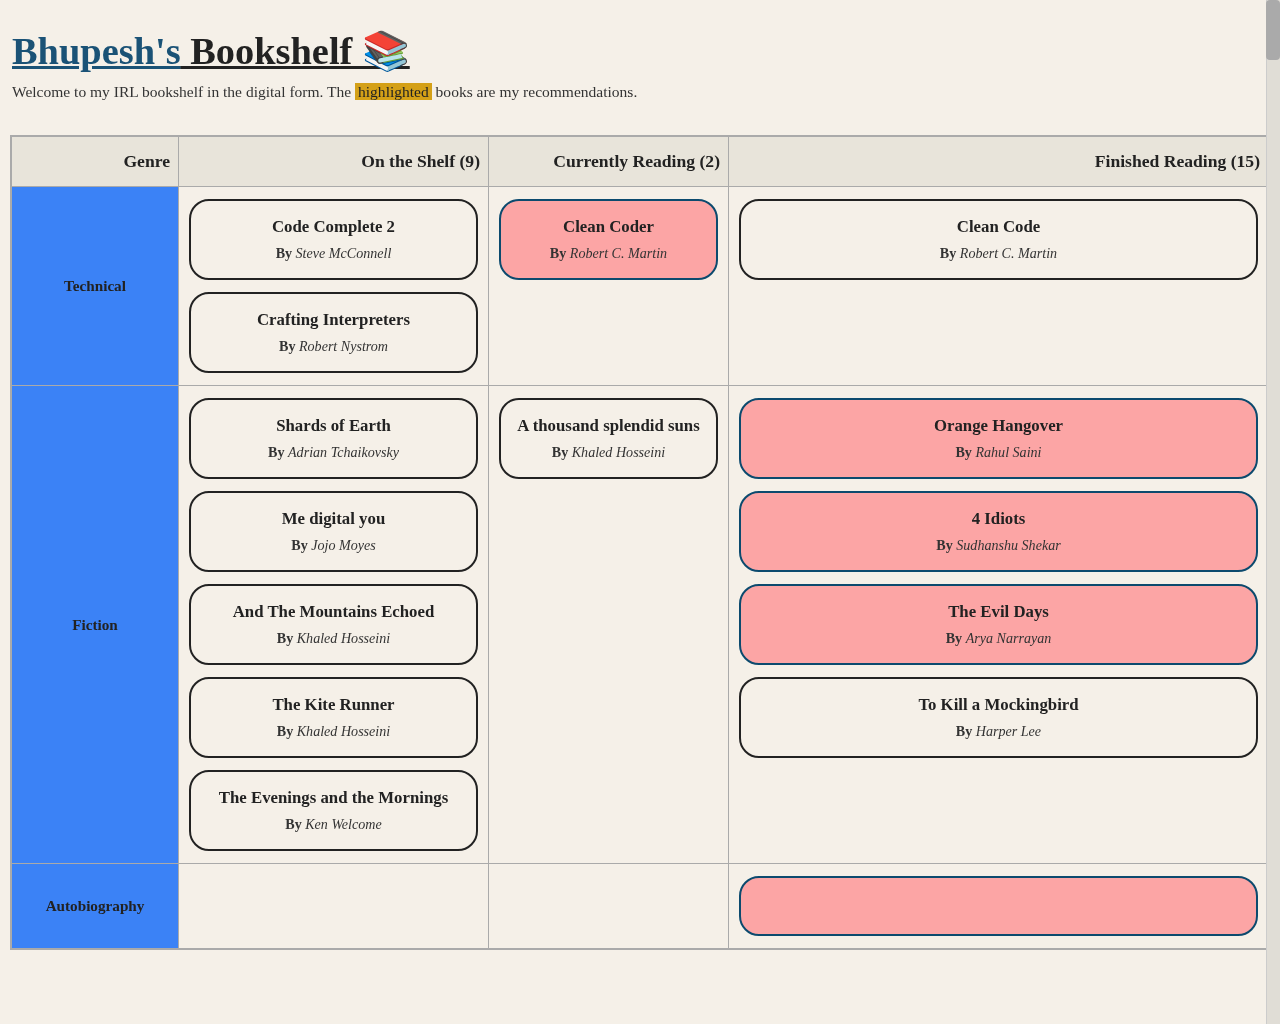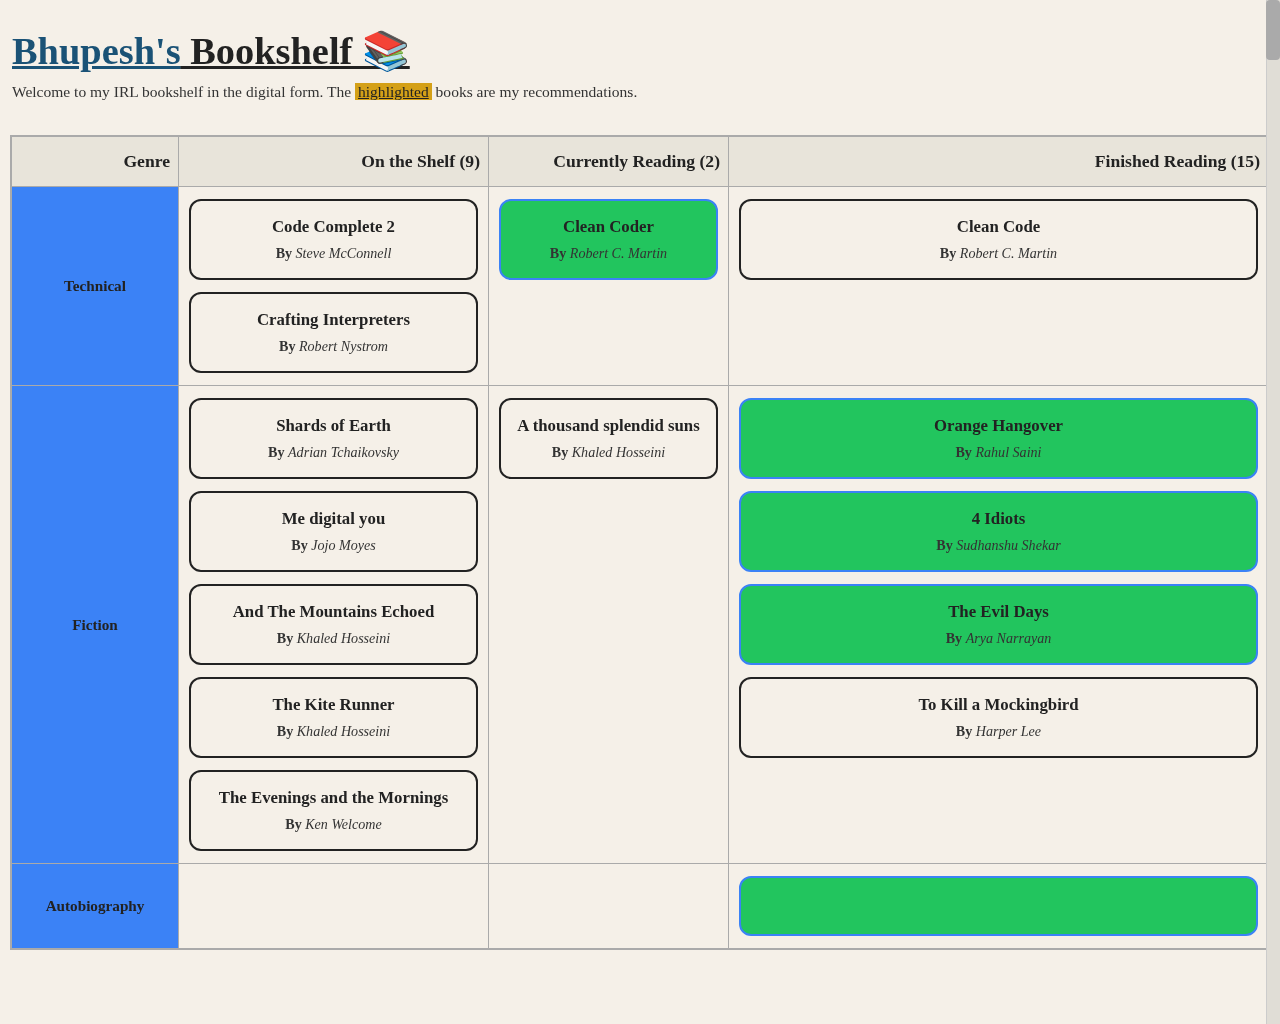--- a/index.html
+++ b/index.html
@@ -29,21 +29,20 @@
     }
     .subtitle {
       font-size: 0.97em;
       color: #333;
       margin-top: 10px;
     }
     .subtitle .highlighted {
       background-color: #d4a017;
       color: #222;
       padding: 0 3px;
-      text-decoration: underline;
     }
     .table-wrapper {
       margin: 18px 10px 0;
       border: 1.5px solid #aaa;
     }
     table {
       width: 100%;
       border-collapse: collapse;
       table-layout: fixed;
     }
@@ -67,29 +66,29 @@
       font-size: 0.95em;
       font-weight: bold;
       background-color: #3b82f6;
     }
     .col-shelf { width: 310px; }
     .col-current { width: 240px; }
     .col-finished { width: 540px; }
 
     .book-card {
       border: 2px solid #222;
-      border-radius: 12px;
+      border-radius: 20px;
       padding: 16px 14px;
       margin-bottom: 12px;
       background-color: #f5f0e8;
     }
     .book-card:last-child { margin-bottom: 0; }
     .book-card.highlighted-card {
-      background-color: #22c55e;
-      border: 2px solid #3b82f6;
+      background-color: #fca5a5;
+      border: 2px solid #0c4a6e;
     }
     .book-title {
       font-size: 1.05em;
       font-weight: bold;
       text-align: center;
       margin-bottom: 8px;
     }
     .book-author {
       text-align: center;
       font-size: 0.88em;

